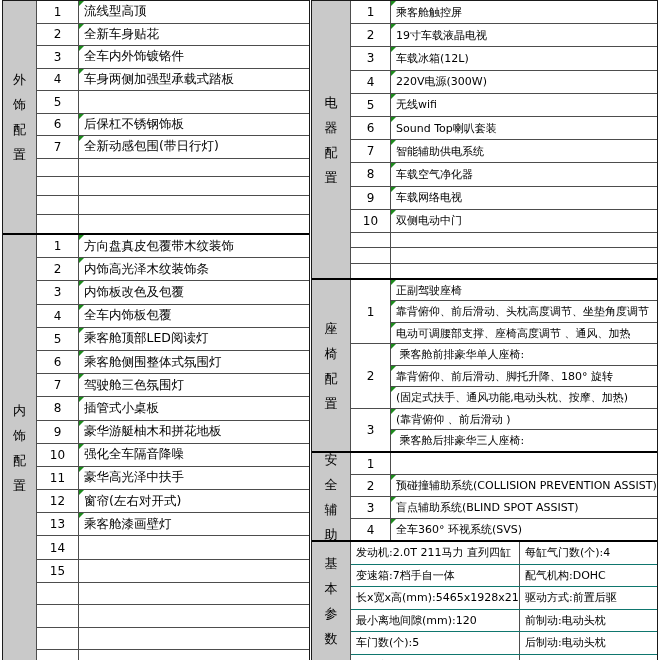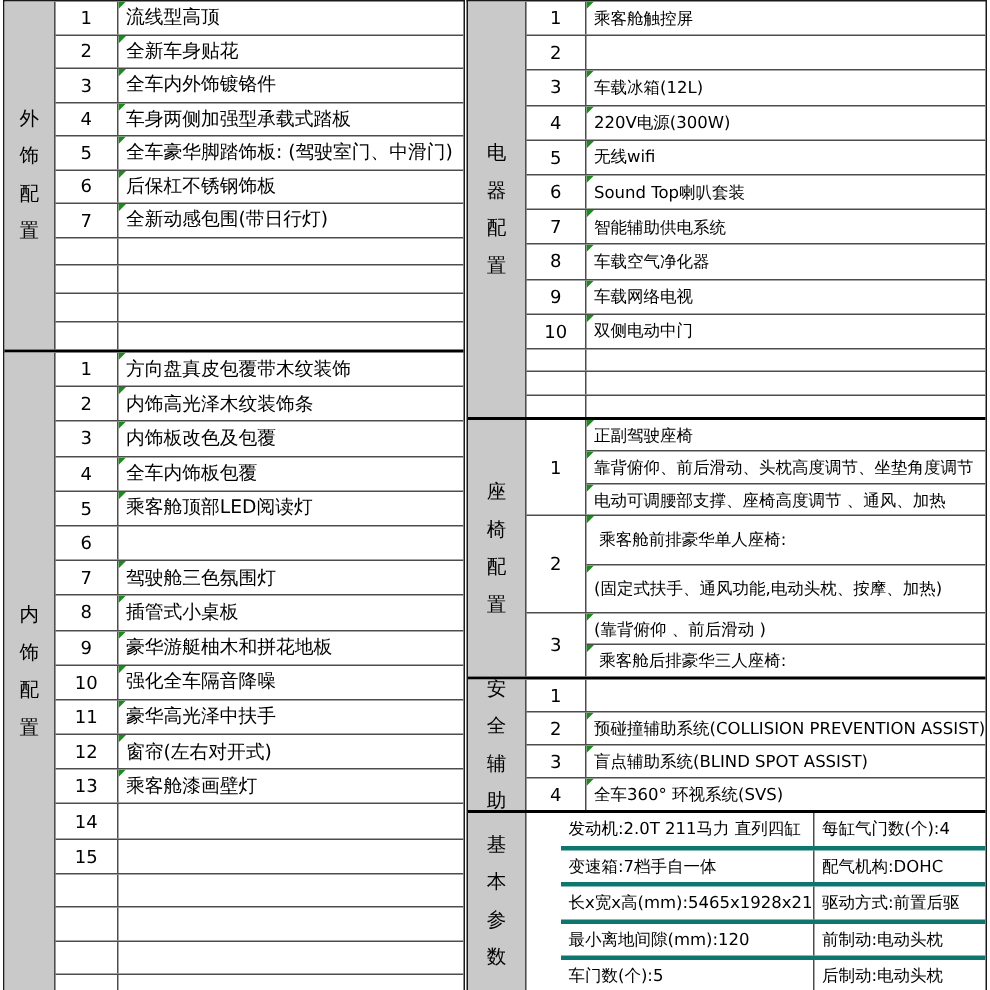--- a/index.html
+++ b/index.html
@@ -35,21 +35,21 @@
   .sec-elec .r.num-row{height:22.2px;}
   .sec-safe .r{flex:1 1 0;}
   
   .sg{display:flex;border-bottom:1px solid #4d4d4d;min-height:0;}
   .rows>.sg:last-child{border-bottom:none;}
   .sg.g3{flex:3 1 0;} .sg.g2{flex:2 1 0;}
   .gls{flex:1 1 auto;display:flex;flex-direction:column;min-width:0;}
   .gls>.c{flex:1 1 0;border-bottom:1px solid #4d4d4d;}
   .gls>.c:last-child{border-bottom:none;}
   
-  .br{display:flex;flex:0 0 21.5px;border-bottom:3px solid #0f766e;min-height:0;margin-left:23px;}
+  .br{display:flex;flex:0 0 21.5px;border-bottom:1px solid #0f766e;min-height:0;}
   .bl{flex:0 0 169px;border-right:1px solid #4d4d4d;}
 </style>
 </head>
 <body>
 
 <div id="screen">
 
   <div class="tbl" id="tbl-left">
 
     <div class="sec sec-ext">
@@ -69,21 +69,20 @@
         <div class="r num-row">
             <div class="n">3</div>
             <div class="c"><i class="mk"></i><span>全车内外饰镀铬件</span></div>
           </div>
         <div class="r num-row">
             <div class="n">4</div>
             <div class="c"><i class="mk"></i><span>车身两侧加强型承载式踏板</span></div>
           </div>
         <div class="r num-row">
             <div class="n">5</div>
-            <div class="c"><i class="mk"></i><span>全车豪华脚踏饰板: (驾驶室门、中滑门)</span></div>
           </div>
         <div class="r num-row">
             <div class="n">6</div>
             <div class="c"><i class="mk"></i><span>后保杠不锈钢饰板</span></div>
           </div>
         <div class="r num-row">
             <div class="n">7</div>
             <div class="c"><i class="mk"></i><span>全新动感包围(带日行灯)</span></div>
           </div>
         <div class="r fx">
@@ -126,20 +125,21 @@
         <div class="r num-row">
             <div class="n">4</div>
             <div class="c"><i class="mk"></i><span>全车内饰板包覆</span></div>
           </div>
         <div class="r num-row">
             <div class="n">5</div>
             <div class="c"><i class="mk"></i><span>乘客舱顶部LED阅读灯</span></div>
           </div>
         <div class="r num-row">
             <div class="n">6</div>
+            <div class="c"><i class="mk"></i><span>乘客舱侧围整体式氛围灯</span></div>
           </div>
         <div class="r num-row">
             <div class="n">7</div>
             <div class="c"><i class="mk"></i><span>驾驶舱三色氛围灯</span></div>
           </div>
         <div class="r num-row">
             <div class="n">8</div>
             <div class="c"><i class="mk"></i><span>插管式小桌板</span></div>
           </div>
         <div class="r num-row">
@@ -201,20 +201,21 @@
 器
 配
 置</span></div>
       <div class="rows">
         <div class="r num-row">
             <div class="n">1</div>
             <div class="c"><i class="mk"></i><span>乘客舱触控屏</span></div>
           </div>
         <div class="r num-row">
             <div class="n">2</div>
+            <div class="c"><i class="mk"></i><span>19寸车载液晶电视</span></div>
           </div>
         <div class="r num-row">
             <div class="n">3</div>
             <div class="c"><i class="mk"></i><span>车载冰箱(12L)</span></div>
           </div>
         <div class="r num-row">
             <div class="n">4</div>
             <div class="c"><i class="mk"></i><span>220V电源(300W)</span></div>
           </div>
         <div class="r num-row">
@@ -267,20 +268,21 @@
           <div class="gls">
             <div class="c"><i class="mk"></i><span>正副驾驶座椅</span></div>
             <div class="c"><i class="mk"></i><span>靠背俯仰、前后滑动、头枕高度调节、坐垫角度调节</span></div>
             <div class="c"><i class="mk"></i><span>电动可调腰部支撑、座椅高度调节 、通风、加热</span></div>
           </div>
         </div>
         <div class="sg g3">
           <div class="n">2</div>
           <div class="gls">
             <div class="c"><i class="mk"></i><span> 乘客舱前排豪华单人座椅:</span></div>
+            <div class="c"><i class="mk"></i><span>靠背俯仰、前后滑动、脚托升降、180° 旋转</span></div>
             <div class="c"><i class="mk"></i><span>(固定式扶手、通风功能,电动头枕、按摩、加热)</span></div>
           </div>
         </div>
         <div class="sg g2">
           <div class="n">3</div>
           <div class="gls">
             <div class="c"><i class="mk"></i><span>(靠背俯仰 、前后滑动 )</span></div>
             <div class="c"><i class="mk"></i><span> 乘客舱后排豪华三人座椅:</span></div>
           </div>
         </div>

